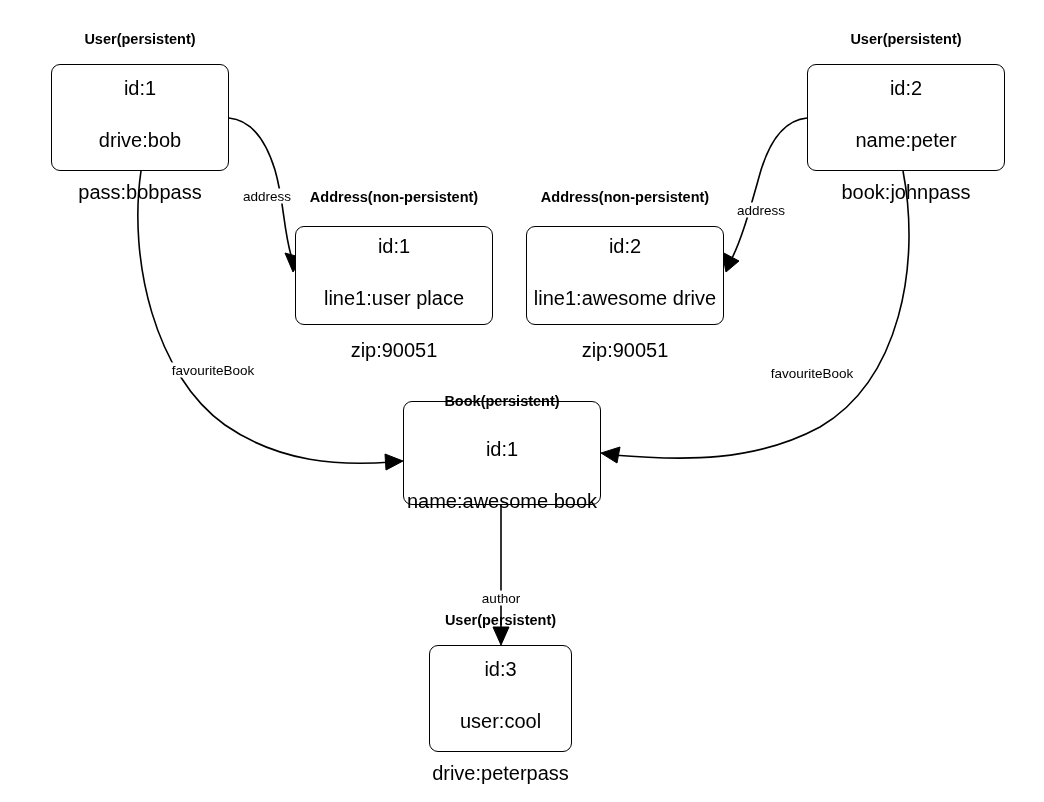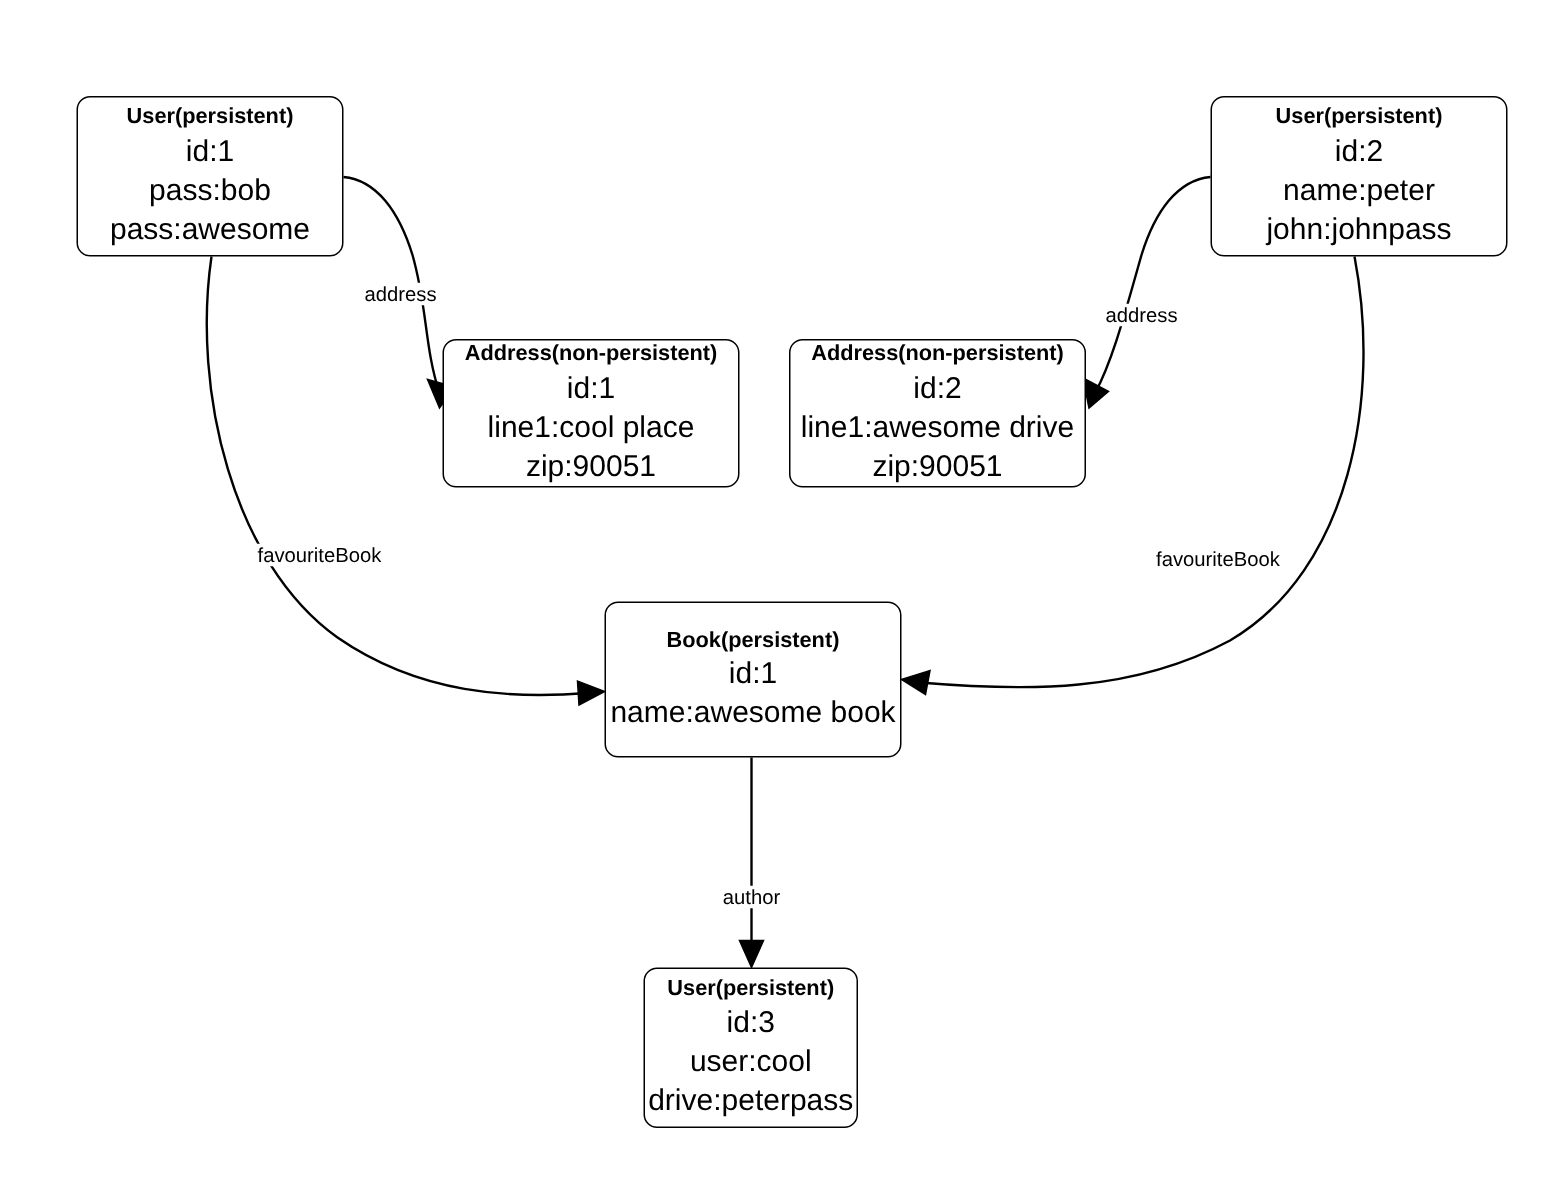--- a/index.html
+++ b/index.html
@@ -36,20 +36,21 @@
     border: 1.6px solid #000000;
     border-radius: 9px;
     background: #ffffff;
     display: flex;
     flex-direction: column;
     align-items: center;
     justify-content: center;
     text-align: center;
     color: #000000;
     line-height: 1.30;
+    gap: 26px;
   }
   .node-title {
     font-weight: bold;
     font-size: 14.5px;
     white-space: nowrap;
   }
   .node-line {
     font-weight: normal;
     font-size: 20px;
     white-space: nowrap;
@@ -78,33 +79,33 @@
       <path d="M 403 461 L 385 454 L 386 470 Z" fill="#000000" stroke="#000000" stroke-width="1"></path>
       <path class="edge-path" d="M 903 171 C 921 265 900 380 820 427 C 755 462 685 461 613 455"></path>
       <path d="M 601 453 L 620 447 L 617 463 Z" fill="#000000" stroke="#000000" stroke-width="1"></path>
       <path class="edge-path" d="M 501 505 L 501 634"></path>
       <path d="M 501 645 L 493 627 L 509 627 Z" fill="#000000" stroke="#000000" stroke-width="1"></path>
     </svg>
   <div id="node-layer">
       <div class="node" style="left: 51px; top: 64px; width: 178px; height: 107px;">
         <div class="node-title">User(persistent)</div>
         <div class="node-line">id:1</div>
-        <div class="node-line">pass:bob</div>
-        <div class="node-line">pass:awesome</div>
+        <div class="node-line">drive:bob</div>
+        <div class="node-line">pass:bobpass</div>
       </div>
       <div class="node" style="left: 807px; top: 64px; width: 198px; height: 107px;">
         <div class="node-title">User(persistent)</div>
         <div class="node-line">id:2</div>
         <div class="node-line">name:peter</div>
-        <div class="node-line">john:johnpass</div>
+        <div class="node-line">book:johnpass</div>
       </div>
       <div class="node" style="left: 295px; top: 226px; width: 198px; height: 99px;">
         <div class="node-title">Address(non-persistent)</div>
         <div class="node-line">id:1</div>
-        <div class="node-line">line1:cool place</div>
+        <div class="node-line">line1:user place</div>
         <div class="node-line">zip:90051</div>
       </div>
       <div class="node" style="left: 526px; top: 226px; width: 198px; height: 99px;">
         <div class="node-title">Address(non-persistent)</div>
         <div class="node-line">id:2</div>
         <div class="node-line">line1:awesome drive</div>
         <div class="node-line">zip:90051</div>
       </div>
       <div class="node" style="left: 403px; top: 401px; width: 198px; height: 104px;">
         <div class="node-title">Book(persistent)</div>

